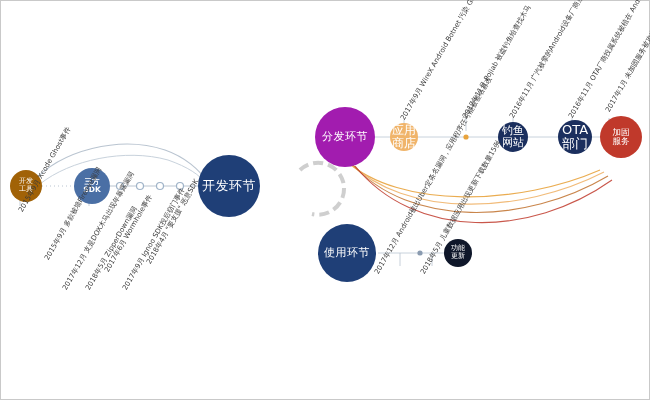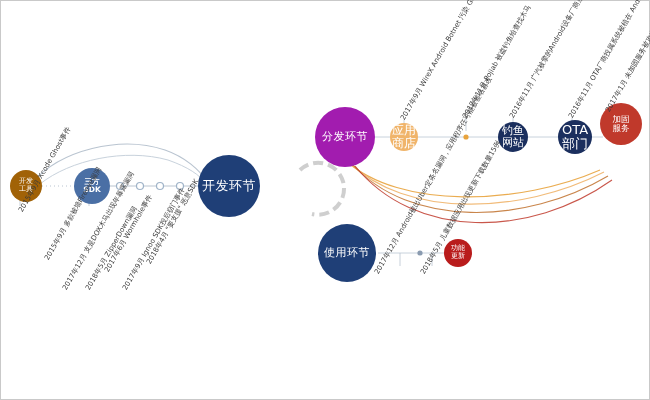--- a/index.html
+++ b/index.html
@@ -113,30 +113,30 @@
 <div class="node" style="left:498px;top:122px;width:30px;height:30px;background:#1b2f5e;font-size:11px;">
   <span>钓鱼
 网站</span>
 </div>
 
 <div class="node" style="left:558px;top:120px;width:34px;height:34px;background:#1b2f5e;font-size:13px;text-align:right;">
   <span>OTA
 部门</span>
 </div>
 
-<div class="node" style="left:600px;top:103px;width:42px;height:42px;background:#c0392b;font-size:8.5px;">
+<div class="node" style="left:600px;top:116px;width:42px;height:42px;background:#c0392b;font-size:8.5px;">
   <span>加固
 服务</span>
 </div>
 
 <div class="node stage-label" style="left:318px;top:224px;width:58px;height:58px;background:#1f3f77;font-size:11px;">
   <span>使用环节</span>
 </div>
 
-<div class="node" style="left:444px;top:239px;width:28px;height:28px;background:#b91c1c;font-size:7px;">
+<div class="node" style="left:444px;top:239px;width:28px;height:28px;background:#0f172a;font-size:7px;">
   <span>功能
 更新</span>
 </div>
 
 <div class="lbl" style="left:18px;top:210px;font-size:7px;transform:rotate(-60deg);">2015年9月 Xcode Ghost事件</div>
 <div class="lbl" style="left:44px;top:258px;font-size:7px;transform:rotate(-60deg);">2015年9月 多款被墙Fireeye漏洞</div>
 <div class="lbl" style="left:62px;top:288px;font-size:7px;transform:rotate(-60deg);">2017年12月 支是DOX木马出现年暴露漏洞</div>
 <div class="lbl" style="left:85px;top:288px;font-size:7px;transform:rotate(-60deg);">2018年5月 ZipperDown漏洞</div>
 <div class="lbl" style="left:104px;top:270px;font-size:7px;transform:rotate(-60deg);">2017年6月 Wormhole事件</div>
 <div class="lbl" style="left:122px;top:288px;font-size:7px;transform:rotate(-60deg);">2017年9月 Ignoo SDK投后窃门事件</div>

